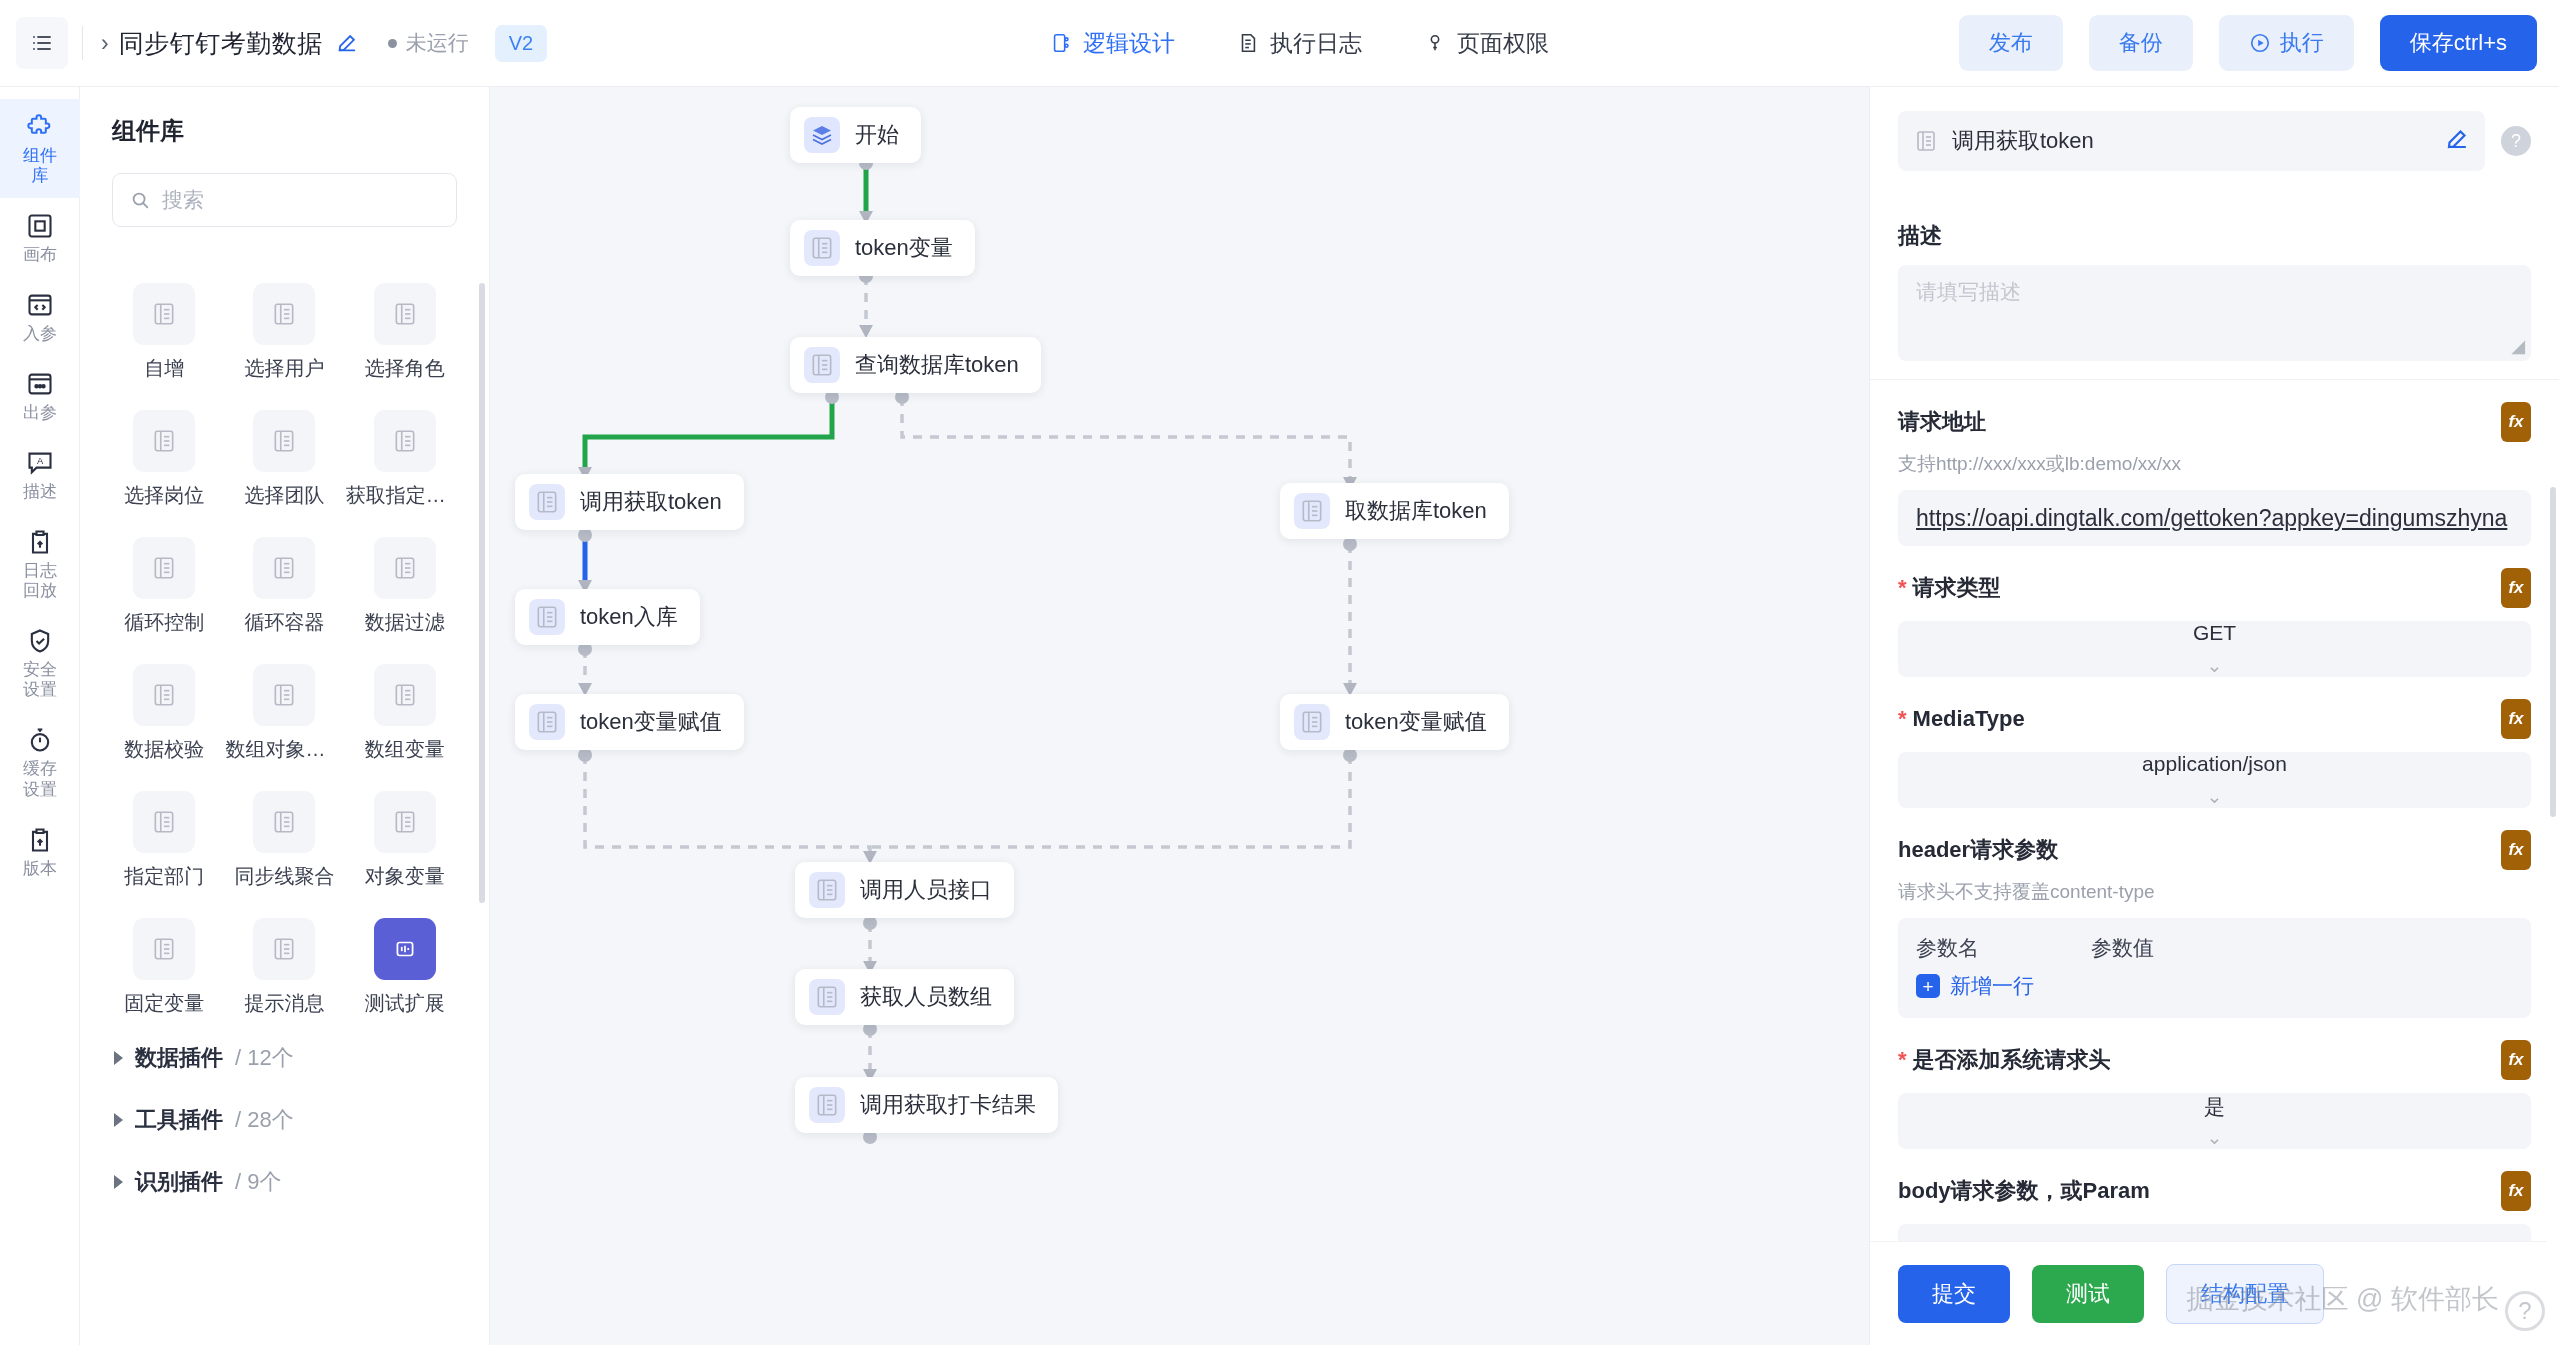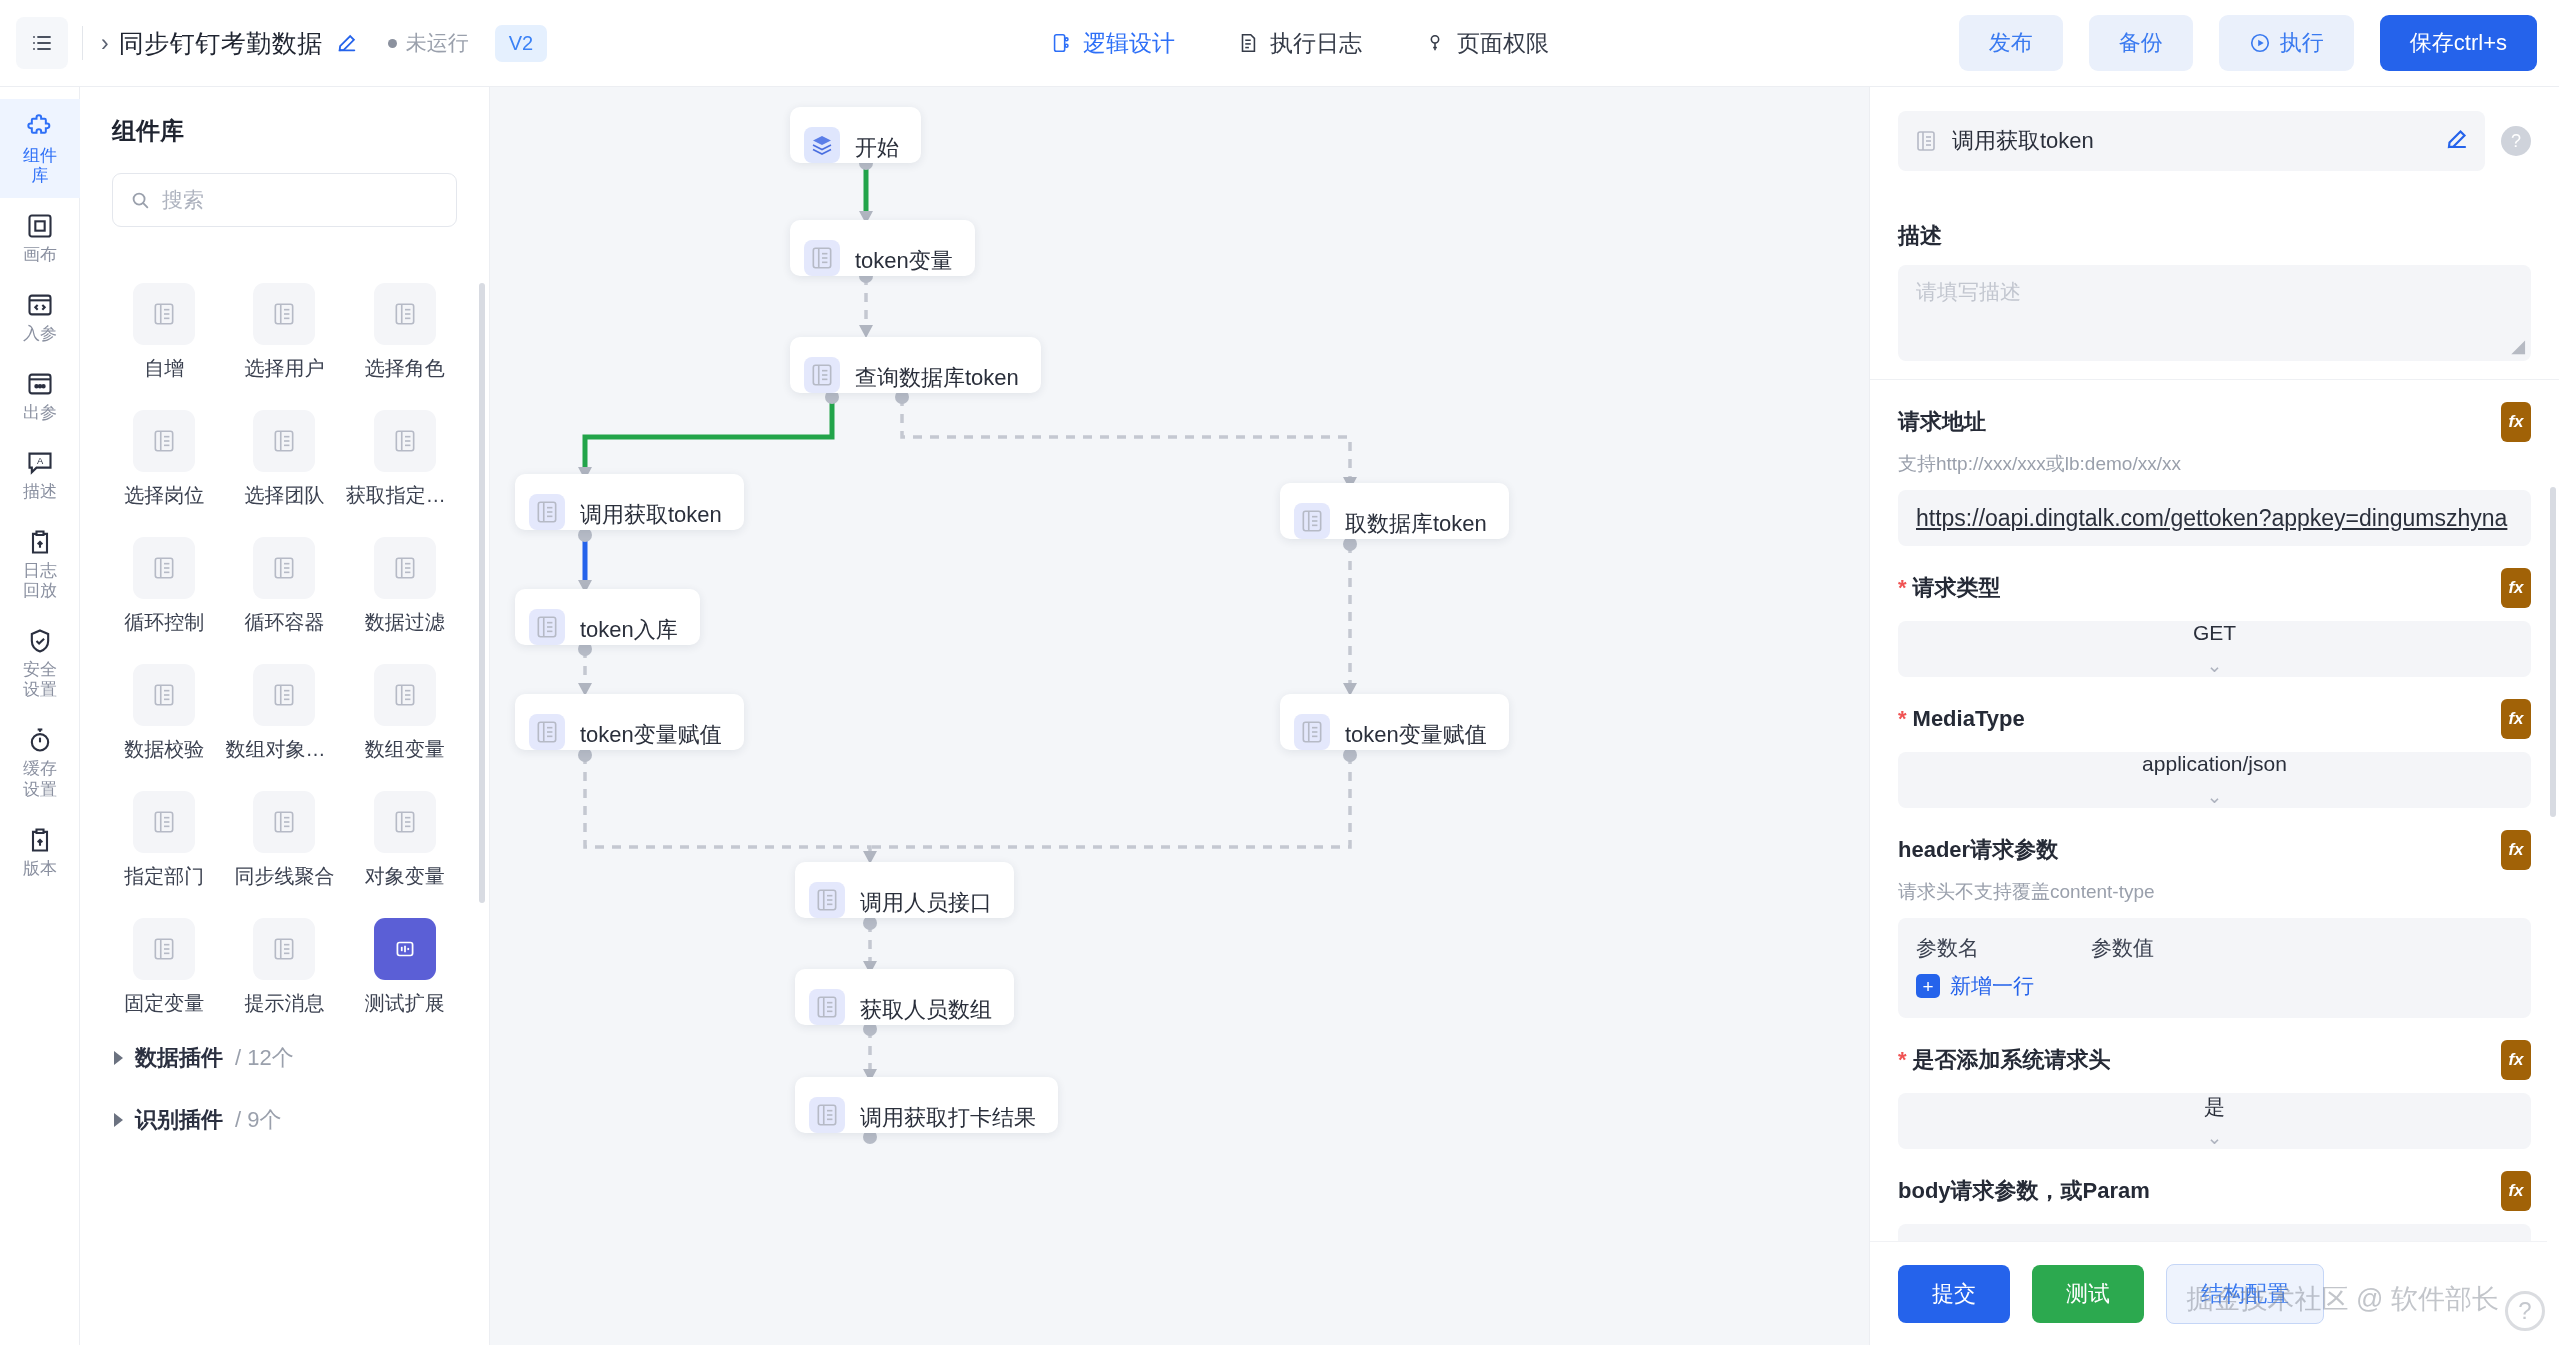--- a/index.html
+++ b/index.html
@@ -90,21 +90,21 @@
     white-space: nowrap; overflow: hidden; text-overflow: ellipsis; }
   .lib-sb { position: absolute; right: 4px; top: 196px; width: 6px; height: 620px; background: #d8dbe2; border-radius: 4px; }
 
   
   .canvas {
     position: absolute; top: 87px; left: 490px; right: 690px; bottom: 0;
     background: #f4f6f9; overflow: hidden;
   }
   .node {
     position: absolute; height: 56px; background: #fff; border-radius: 10px;
-    display: flex; align-items: flex-end; gap: 15px; padding: 0 22px 0 14px;
+    display: flex; align-items: center; gap: 15px; padding: 0 22px 0 14px;
     box-shadow: 0 2px 10px rgba(30,40,70,.09); cursor: pointer; white-space: nowrap;
   }
   .node-ico {
     width: 36px; height: 36px; border-radius: 8px; background: #e4e8fc;
     display: flex; align-items: center; justify-content: center; flex: 0 0 auto;
   }
   .node-ico.start { background: #dfe6fd; }
   .node-label { font-size: 22px; color: #2a2f3b; }
 
   
@@ -552,20 +552,25 @@
             </div>
             <div class="gi-label">测试扩展</div>
           </div>
         </div>
 
       <div id="collapsed-cats">
           <div class="cat-head">
             <span class="tri tri-right"></span>
     <span class="cat-name">数据插件</span>
     <span class="cat-count">/ 12个</span>
+          </div>
+          <div class="cat-head">
+            <span class="tri tri-right"></span>
+    <span class="cat-name">工具插件</span>
+    <span class="cat-count">/ 28个</span>
           </div>
           <div class="cat-head">
             <span class="tri tri-right"></span>
     <span class="cat-name">识别插件</span>
     <span class="cat-count">/ 9个</span>
           </div>
           <div class="cat-head">
     
     </div>
         </div>

